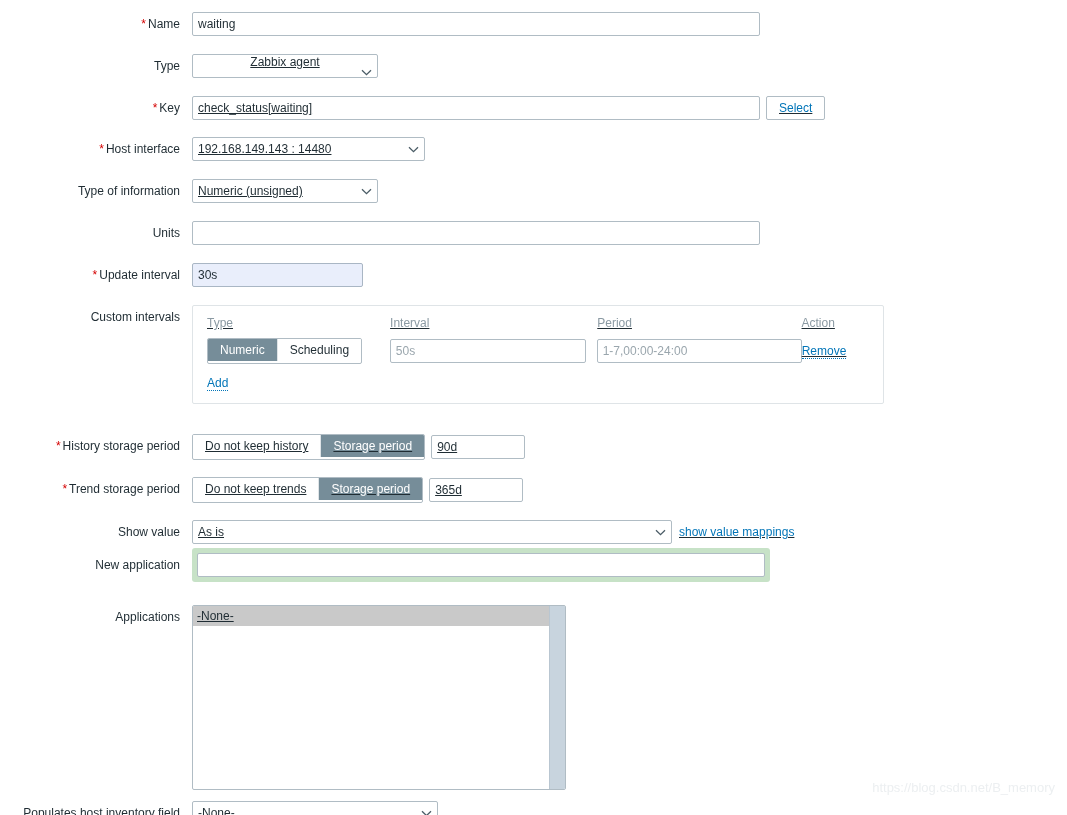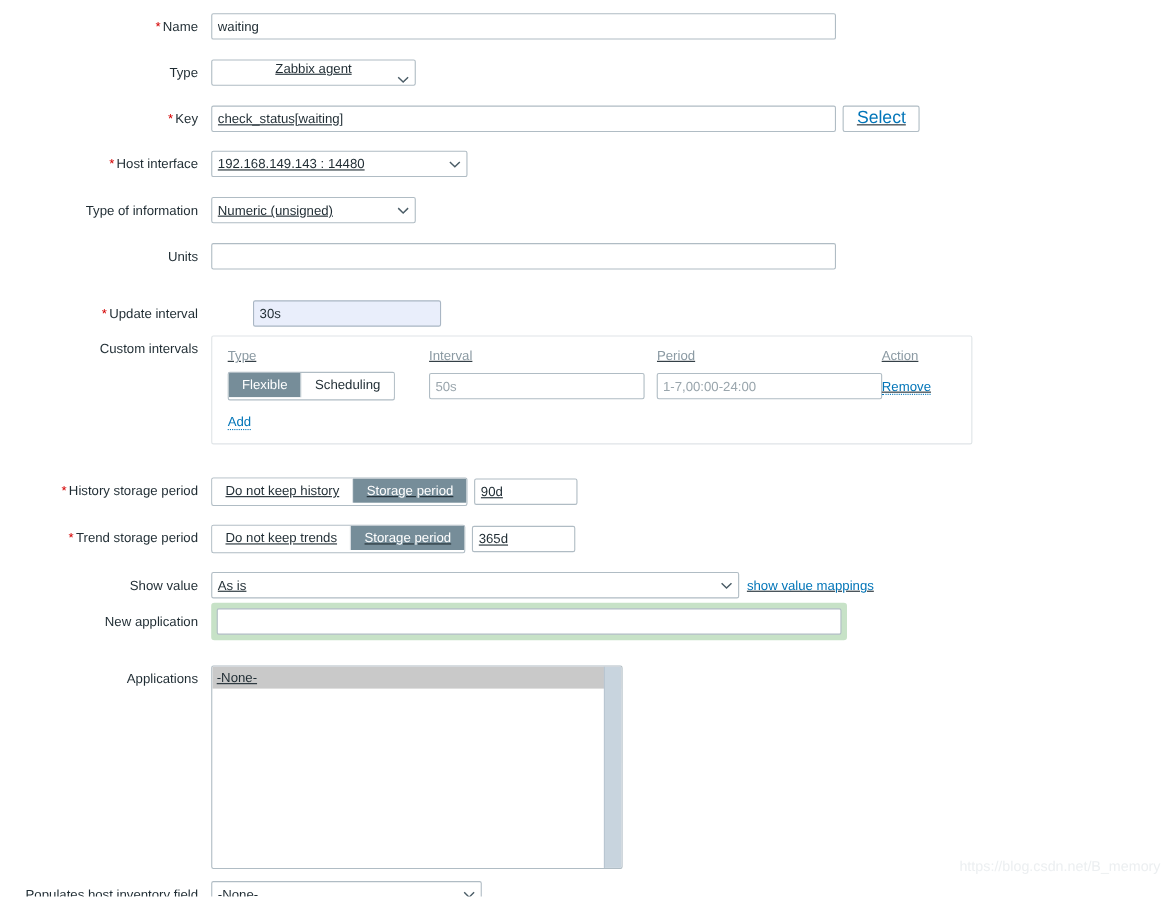--- a/index.html
+++ b/index.html
@@ -93,21 +93,21 @@
 
   .btn {
     box-sizing: border-box;
     height: 24px;
     min-width: 34px;
     padding: 0 12px;
     border: 1px solid #b0bcc4;
     background: #ffffff;
     color: #0275b8;
     font-family: "Liberation Sans", sans-serif;
-    font-size: 16px;
+    font-size: 12px;
     border-radius: 2px;
     cursor: pointer;
     line-height: 22px;
   }
 
   
   .seg {
     display: inline-flex;
     border: 1px solid #b0bcc4;
     border-radius: 2px;
@@ -274,41 +274,41 @@
     </div>
   </div>
 
   <div class="row" style="top:221px;">
     <div class="label"><span>Units</span></div>
     <div class="field">
       <input class="txt" style="width: 568px;" value="">
     </div>
   </div>
 
-  <div class="row" style="top:273px;gap:38px;">
+  <div class="row" style="top:263px;">
     <div class="label"><span class="req">*</span><span>Update interval</span></div>
     <div class="field">
       <input class="txt focused" style="width: 171px;" value="30s">
     </div>
   </div>
 
   <div class="row" style="top:305px;">
     <div class="label"><span>Custom intervals</span></div>
     <div class="field">
       <div class="panel" style="width:692px;">
         <div class="ci-head">
           <div class="c-type">Type</div>
           <div class="c-int">Interval</div>
           <div class="c-per">Period</div>
           <div class="c-act">Action</div>
         </div>
         <div class="ci-row">
           <div class="c-type">
             <div class="seg">
-              <div class="segbtn on">Flexible</div>
+              <div class="segbtn on">Numeric</div>
               <div class="segbtn">Scheduling</div>
             </div>
           </div>
           <div class="c-int">
             <input class="txt" style="width: 196px;" placeholder="50s">
           </div>
           <div class="c-per">
             <input class="txt" style="width: 205px;" placeholder="1-7,00:00-24:00">
           </div>
           <div class="c-act">

